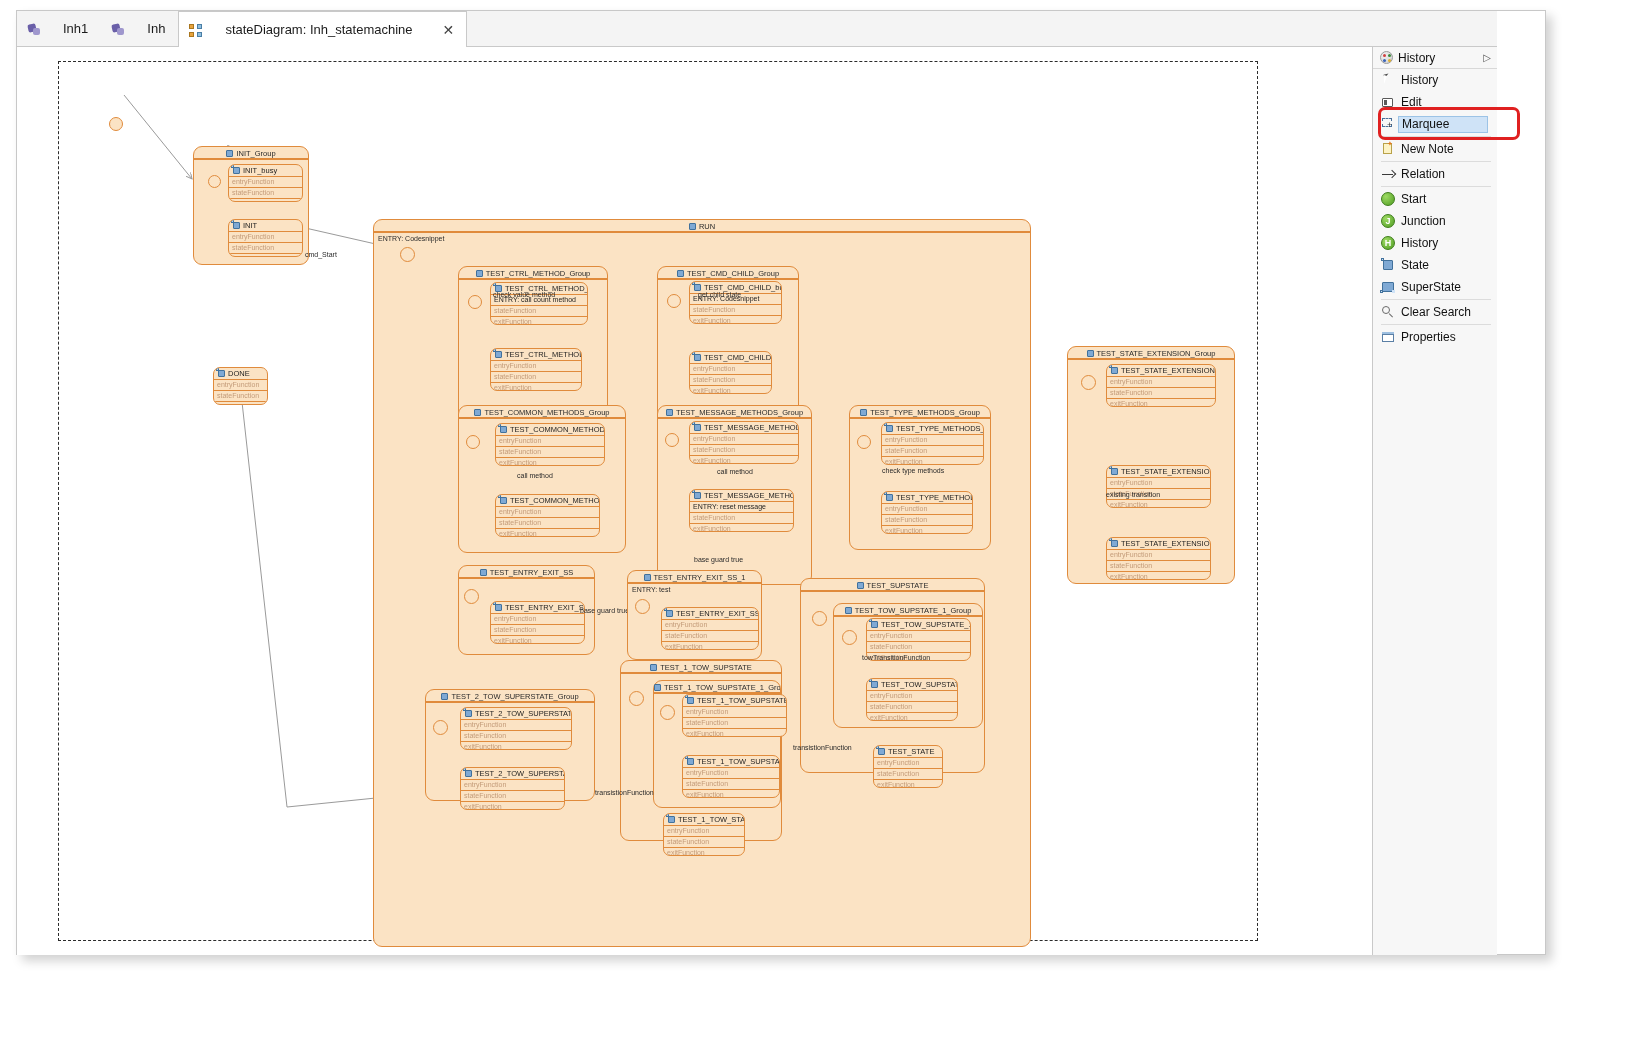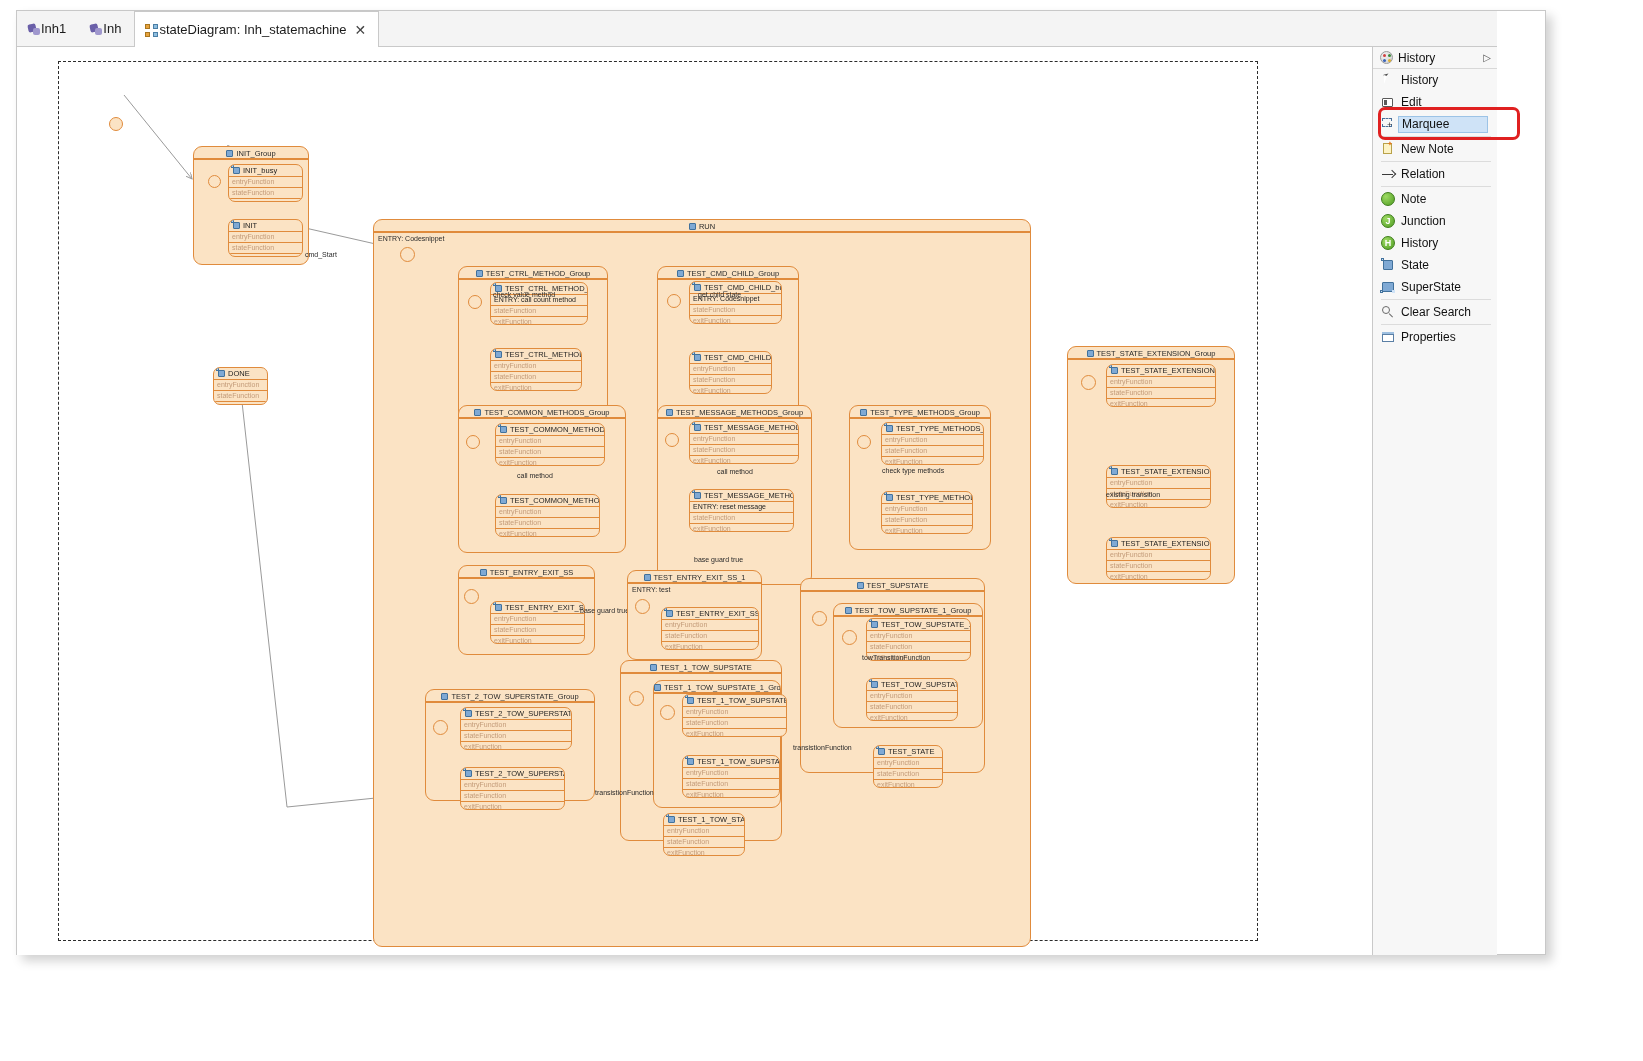--- a/index.html
+++ b/index.html
@@ -34,21 +34,21 @@
     background: #f4f4f4;
     border-bottom: 1px solid #c9c9c9;
     display: flex;
     align-items: flex-end;
     box-sizing: border-box;
   }
   .tab {
     height: 35px;
     display: flex;
     align-items: center;
-    gap: 0;
+    gap: 22px;
     padding: 0 12px 0 10px;
     font-size: 13px;
     color: #1b1b1b;
     box-sizing: border-box;
     background: transparent;
     border-right: 1px solid transparent;
     cursor: pointer;
     white-space: nowrap;
   }
   .tab.active {
@@ -845,21 +845,21 @@
         <span class="pal-label">New Note</span>
       </div>
       <div class="pal-sep"></div>
       <div class="pal-item">
         <span class="g g-relation"></span>
         <span class="pal-label">Relation</span>
       </div>
       <div class="pal-sep"></div>
       <div class="pal-item">
         <span class="g g-circ"></span>
-        <span class="pal-label">Note</span>
+        <span class="pal-label">Start</span>
       </div>
       <div class="pal-item">
         <span class="g g-circ">J</span>
         <span class="pal-label">Junction</span>
       </div>
       <div class="pal-item">
         <span class="g g-circ">H</span>
         <span class="pal-label">History</span>
       </div>
       <div class="pal-item">

